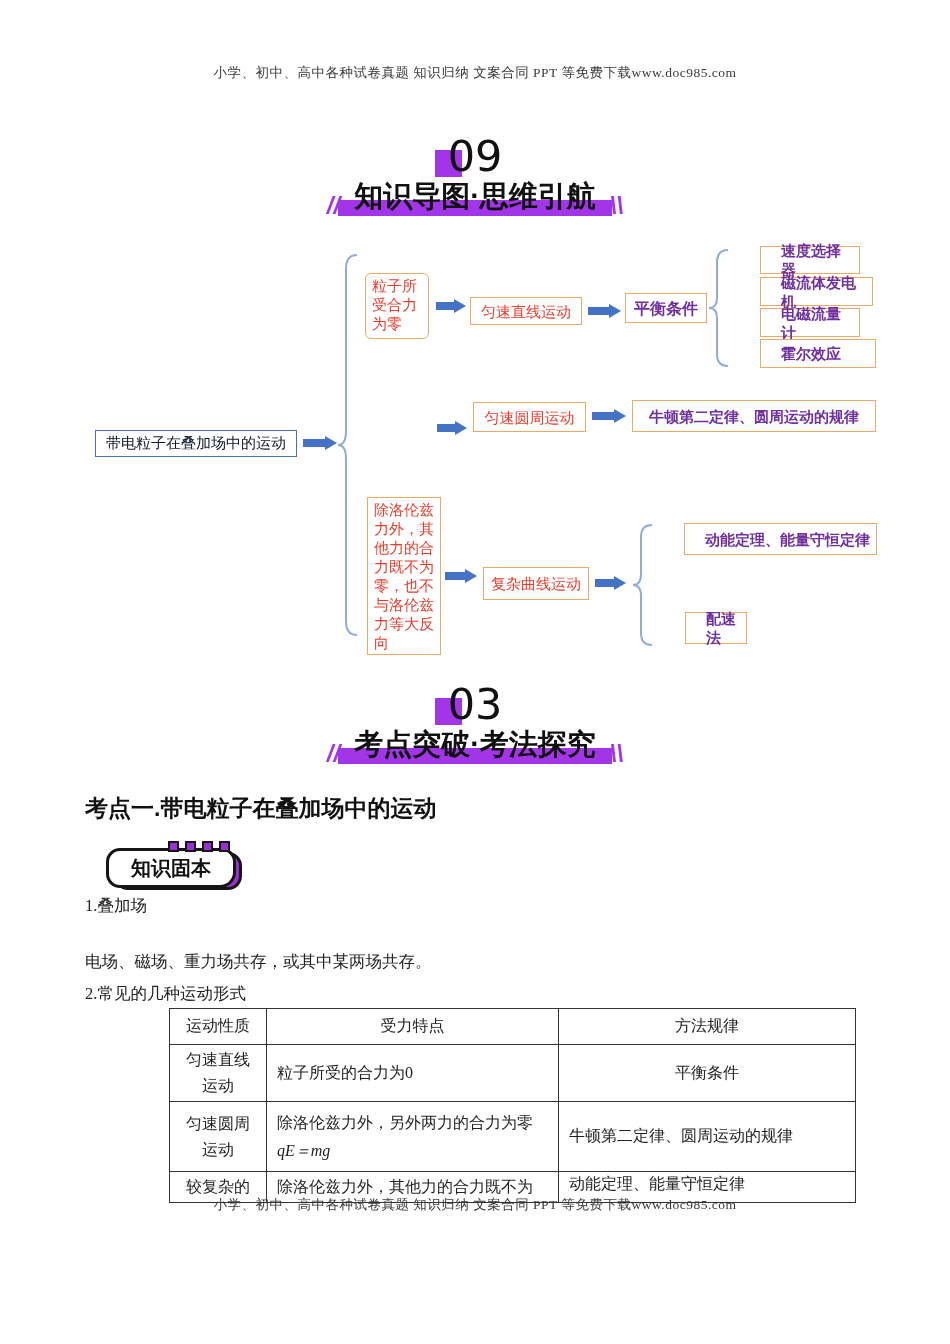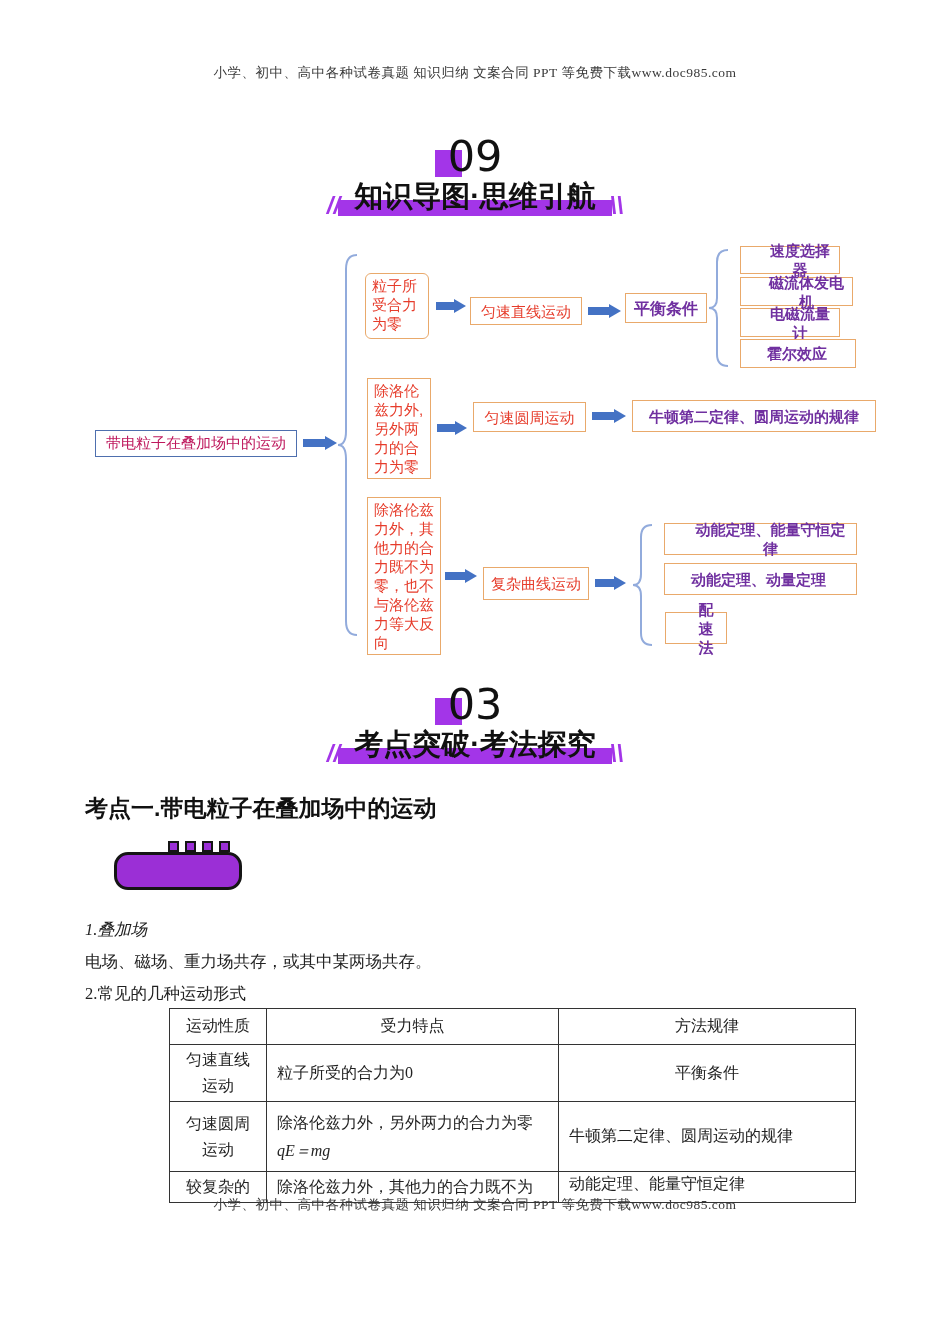--- a/index.html
+++ b/index.html
@@ -28,23 +28,23 @@
   .sec-title::after { content:""; position:absolute; left:-10px; right:-10px;
     bottom:-3px; height:16px; background:#a335e8; z-index:-1; }
   
   .flowchart { position:absolute; left:0; top:245px; width:950px; height:425px;
     font-family:"Liberation Sans","DejaVu Sans",sans-serif; }
   .fb { position:absolute; background:#fff; border:1.6px solid #e9a96b;
     color:#e63c2b; font-size:15px; line-height:19px; padding:2px 6px;
     display:flex; align-items:center; justify-content:center; text-align:center; }
   .fb.block { display:block; text-align:left; }
   .fb.purple { color:#7030a0; font-weight:bold; }
-  .fb.leftal { justify-content:flex-start; text-align:center; padding-left:26px; }
+  .fb.leftal { justify-content:flex-start; text-align:left; padding-left:20px;margin-left:20px; }
   .fb-root { position:absolute; background:#fff; border:1.5px solid #4e6fae;
-    color:#be185d; font-size:15px; display:flex; align-items:center;
+    color:#0f172a; font-size:15px; display:flex; align-items:center;
     justify-content:center; }
   .arrow { position:absolute; height:14px; }
   .arrow::before { content:""; position:absolute; left:0; top:3px; right:11px;
     height:8px; background:#4472c4; }
   .arrow::after { content:""; position:absolute; right:0; top:0; width:0; height:0;
     border-left:12px solid #4472c4; border-top:7px solid transparent;
     border-bottom:7px solid transparent; }
   .brace { position:absolute; }
   .brace svg { display:block; }
   
@@ -110,58 +110,57 @@
     <span class="brace" style="left:708px; top:3px;">
       <svg width="22" height="120" viewBox="0 0 22 120">
         <path d="M20 2 Q9 2 9 14 L9 50 Q9 60 1 60 Q9 60 9 70 L9 106 Q9 118 20 118" fill="none" stroke="#92abdc" stroke-width="2"></path>
       </svg>
     </span>
     <div class="fb purple leftal" style="left:740px; top:1px; width:100px; height:28px;">速度选择器</div>
     <div class="fb purple leftal" style="left:740px; top:32px; width:113px; height:29px;">磁流体发电机</div>
     <div class="fb purple leftal" style="left:740px; top:63px; width:100px; height:29px;">电磁流量计</div>
     <div class="fb purple leftal" style="left:740px; top:94px; width:116px; height:29px;">霍尔效应</div>
 
-    <div class="fb block" style="left:367px; top:133px; width:64px; height:101px;">除洛伦兹力外,另外两力的合力为零</div>
     <div class="arrow" style="left:437px; top:176px; width:30px;"></div>
     <div class="fb" style="left:473px; top:157px; width:113px; height:30px;">匀速圆周运动</div>
     <div class="arrow" style="left:592px; top:164px; width:34px;"></div>
     <div class="fb purple" style="left:632px; top:155px; width:244px; height:32px;">牛顿第二定律、圆周运动的规律</div>
 
     <div class="fb block" style="left:367px; top:252px; width:74px; height:158px;">除洛伦兹力外，其他力的合力既不为零，也不与洛伦兹力等大反向</div>
     <div class="arrow" style="left:445px; top:324px; width:32px;"></div>
     <div class="fb" style="left:483px; top:322px; width:106px; height:33px;">复杂曲线运动</div>
     <div class="arrow" style="left:595px; top:331px; width:31px;"></div>
     <span class="brace" style="left:632px; top:278px;">
       <svg width="22" height="124" viewBox="0 0 22 124">
         <path d="M20 2 Q9 2 9 14 L9 51 Q9 62 1 62 Q9 62 9 73 L9 110 Q9 122 20 122" fill="none" stroke="#92abdc" stroke-width="2"></path>
       </svg>
     </span>
     <div class="fb purple leftal" style="left:664px; top:278px; width:193px; height:32px;">动能定理、能量守恒定律</div>
-    <div class="fb purple leftal" style="left:664px; top:318px; width:193px; height:32px;">动能定理、动量定理</div>
     <div class="fb purple leftal" style="left:665px; top:367px; width:62px; height:32px;">配速法</div>
   </div>
 
   <div class="section-head" style="top:683px;">
     <span class="sec-num">03</span>
     <div class="sec-title-row">
       <span class="slash">//</span><span class="sec-title">考点突破·考法探究</span><span class="slash">\\</span>
     </div>
   </div>
 
   <div class="kp-heading" style="left:85px; top:793px;">考点一.带电粒子在叠加场中的运动</div>
 
   <div class="badge-wrap" style="left:106px; top:844px;">
     <div class="badge-back"></div>
+    <div class="badge-front">知识固本</div>
     <div class="badge-sq" style="left:62px;"></div>
     <div class="badge-sq" style="left:79px;"></div>
     <div class="badge-sq" style="left:96px;"></div>
     <div class="badge-sq" style="left:113px;"></div>
   </div>
 
-  <div class="para" style="left:85px; top:919px;font-style:italic;">1.叠加场</div>
+  <div class="para" style="left:85px; top:895px;">1.叠加场</div>
   <div class="para" style="left:85px; top:951px;">电场、磁场、重力场共存，或其中某两场共存。</div>
   <div class="para" style="left:85px; top:983px;">2.常见的几种运动形式</div>
 
   <table class="kb" style="left:133px; top:1008px;">
     <colgroup>
         <col style="width:97px">
         <col style="width:292px">
         <col style="width:297px">
       </colgroup>
     <tbody>

